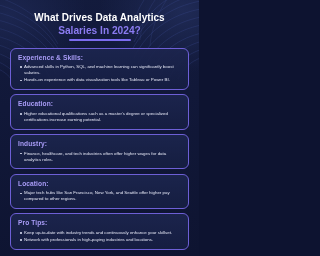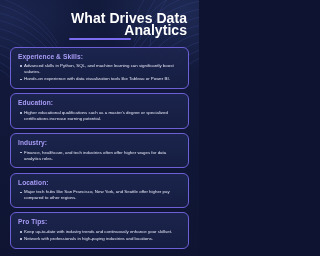--- a/index.html
+++ b/index.html
@@ -36,26 +36,25 @@
   .deco-tr { right: -10px; top: -22px; }
 
   .header {
     position: relative;
     padding: 12px 12px 0 12px;
     text-align: center;
     z-index: 3;
   }
   .title-main {
     color: #ffffff;
-    font-size: 14px;
+    font-size: 10px;
     font-weight: bold;
     letter-spacing: 0.05px;
     line-height: 12px;
     margin: 0;
-    text-align: right;
   }
   .title-sub {
     color: #8b7bf0;
     font-size: 10.2px;
     font-weight: bold;
     line-height: 12px;
     margin: 1px 0 0 0;
   }
   .title-underline {
     width: 62px;
@@ -149,20 +148,21 @@
     </g>
     <g fill="none" stroke="#4a5aa8" stroke-width="0.45" opacity="0.45">
       <path d="M60 2 C 42 14, 30 34, 28 56"></path>
       <path d="M70 2 C 52 16, 38 38, 36 62"></path>
       <path d="M80 2 C 62 18, 48 42, 46 68"></path>
     </g>
   </svg>
 
   <div class="header">
     <h1 class="title-main">What Drives Data Analytics</h1>
+    <h2 class="title-sub">Salaries In 2024?</h2>
     <div class="title-underline"></div>
   </div>
 
   <div class="cards">
 
     <div class="card">
       <div class="card-heading">Experience &amp; Skills:</div>
       <ul class="bullets">
         <li class="bullet">Advanced skills in Python, SQL, and machine learning can significantly boost salaries.</li>
         <li class="bullet">Hands-on experience with data visualization tools like Tableau or Power BI.</li>

